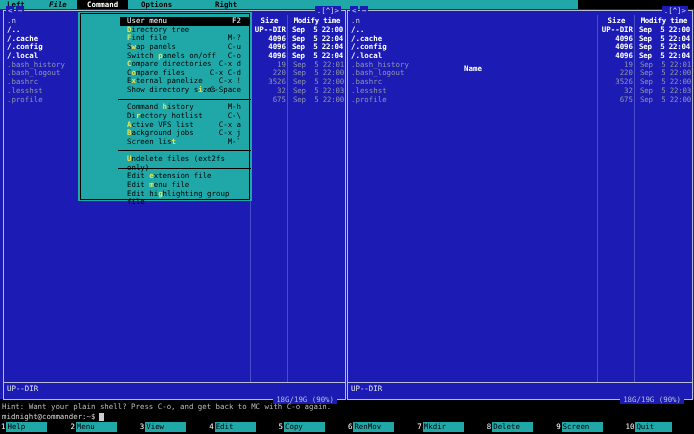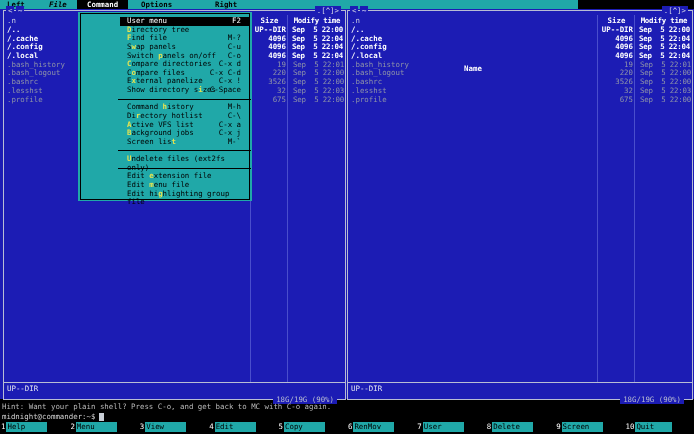--- a/index.html
+++ b/index.html
@@ -255,21 +255,21 @@
       <div class="fkey">
         <span class="num">5</span>
         <span class="flabel">Copy</span>
       </div>
       <div class="fkey">
         <span class="num">6</span>
         <span class="flabel">RenMov</span>
       </div>
       <div class="fkey">
         <span class="num">7</span>
-        <span class="flabel">User</span>
+        <span class="flabel">Mkdir</span>
       </div>
       <div class="fkey">
         <span class="num">8</span>
         <span class="flabel">Delete</span>
       </div>
       <div class="fkey">
         <span class="num">9</span>
         <span class="flabel">Screen</span>
       </div>
       <div class="fkey">

